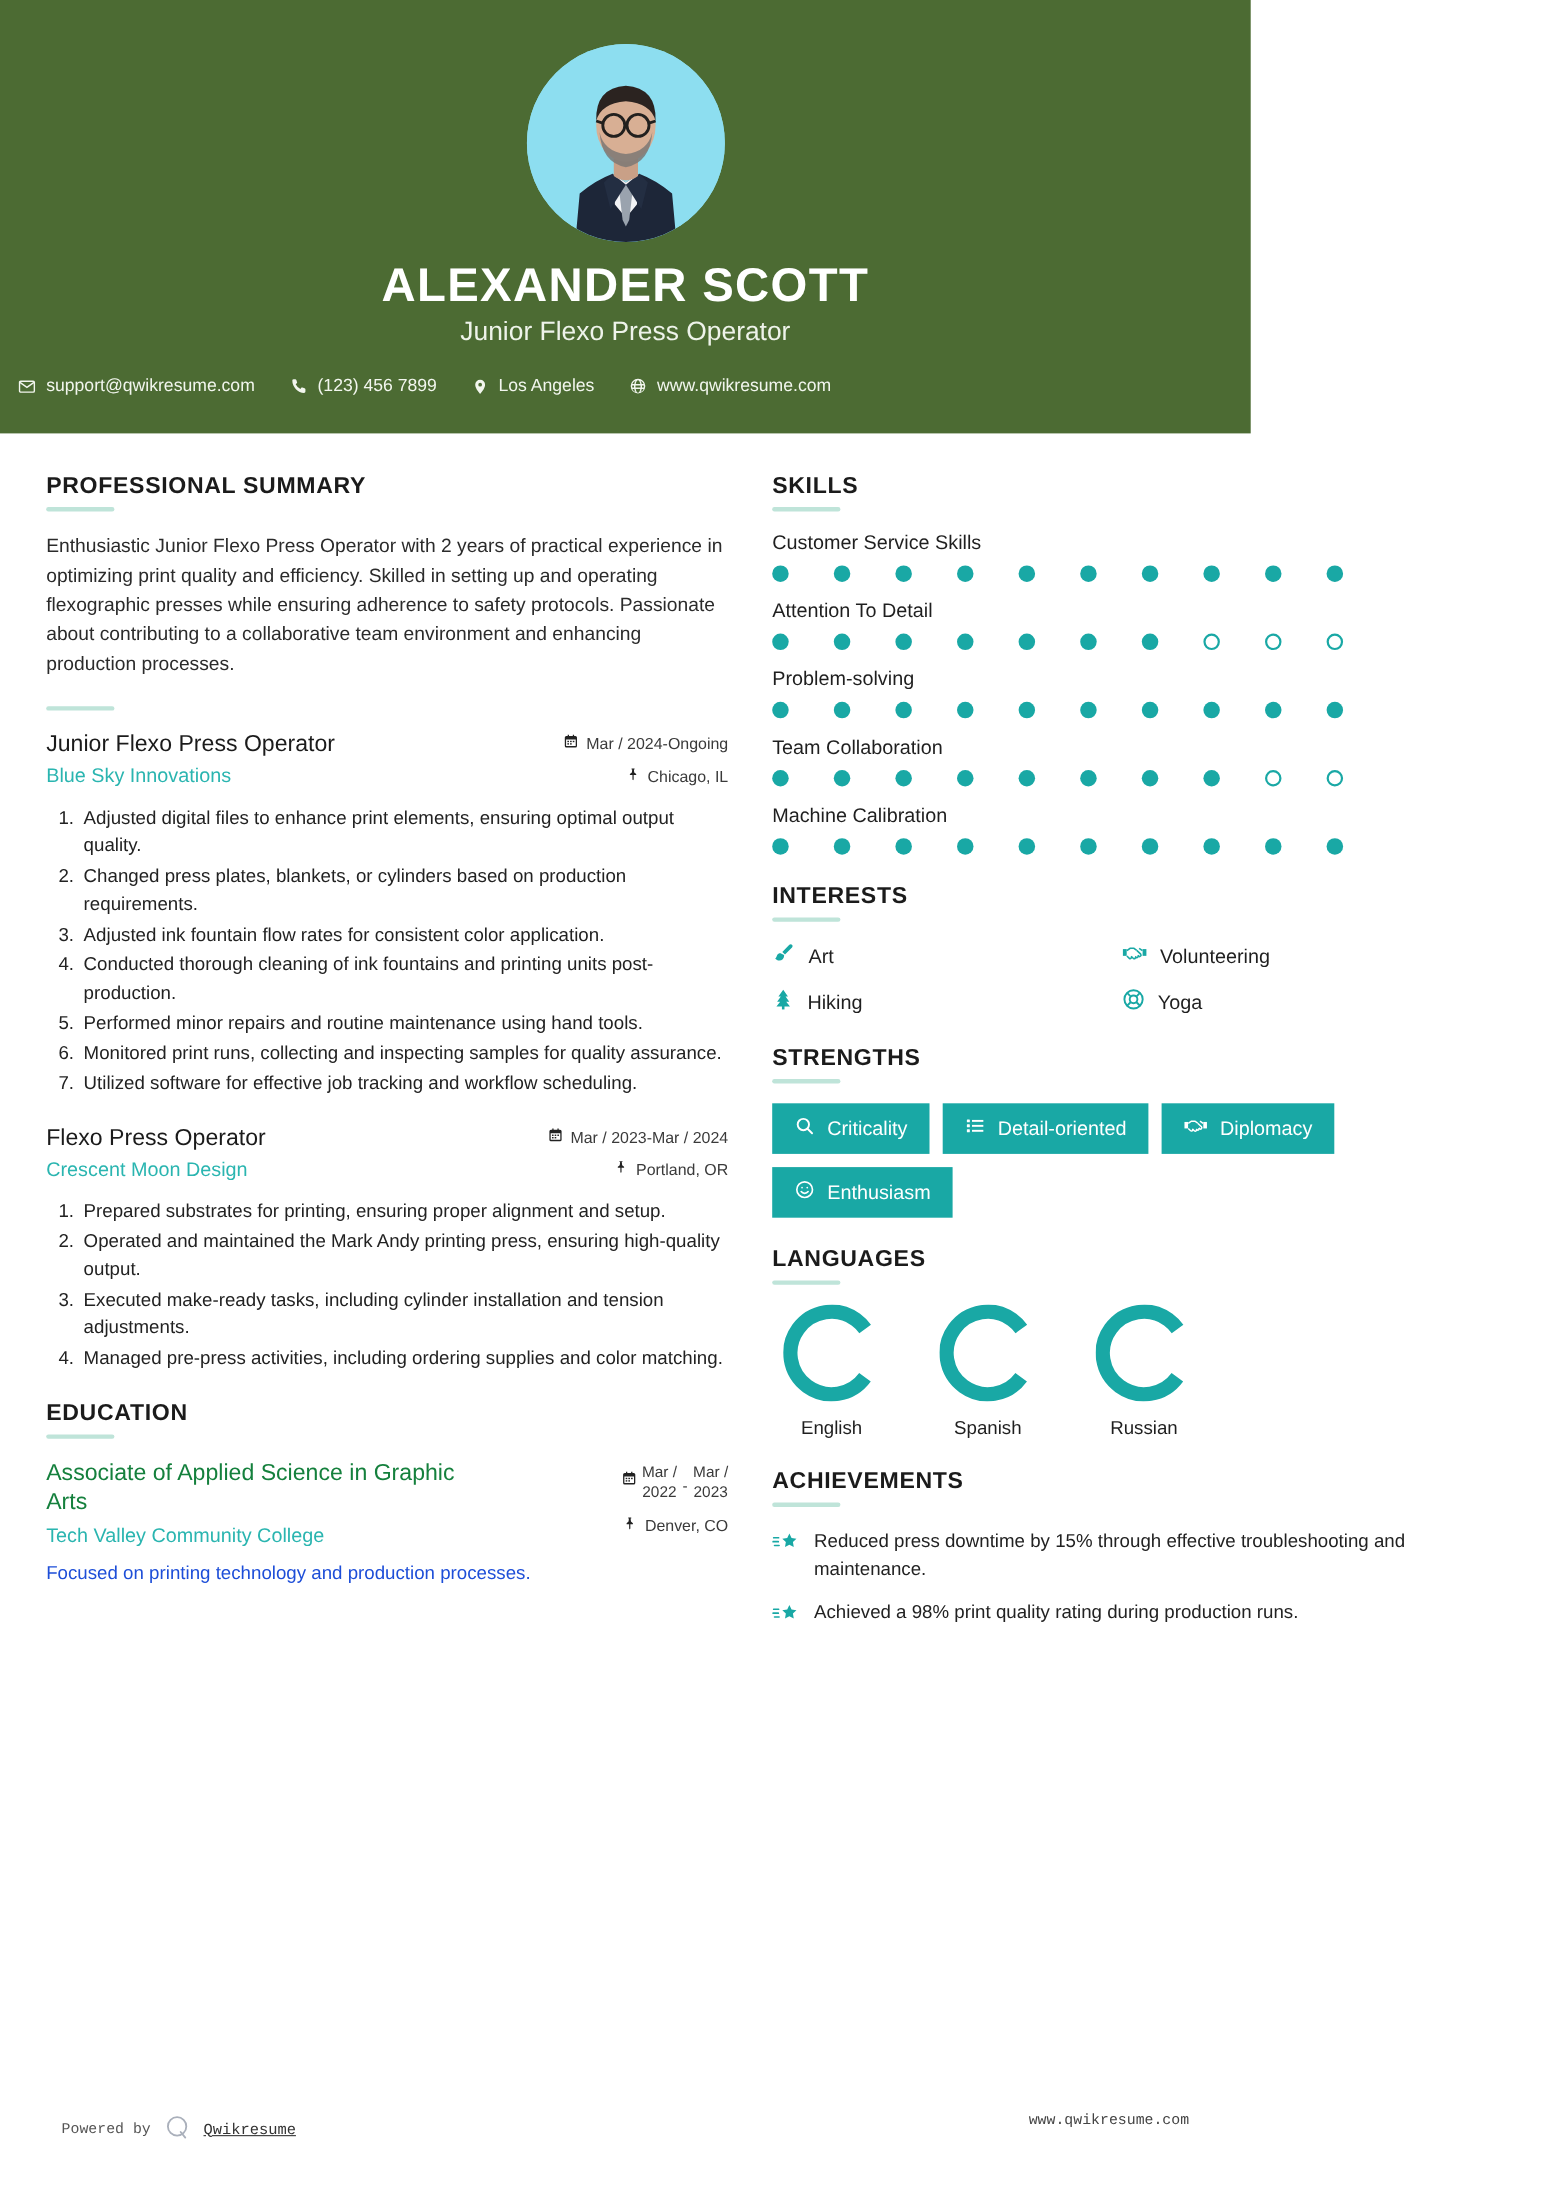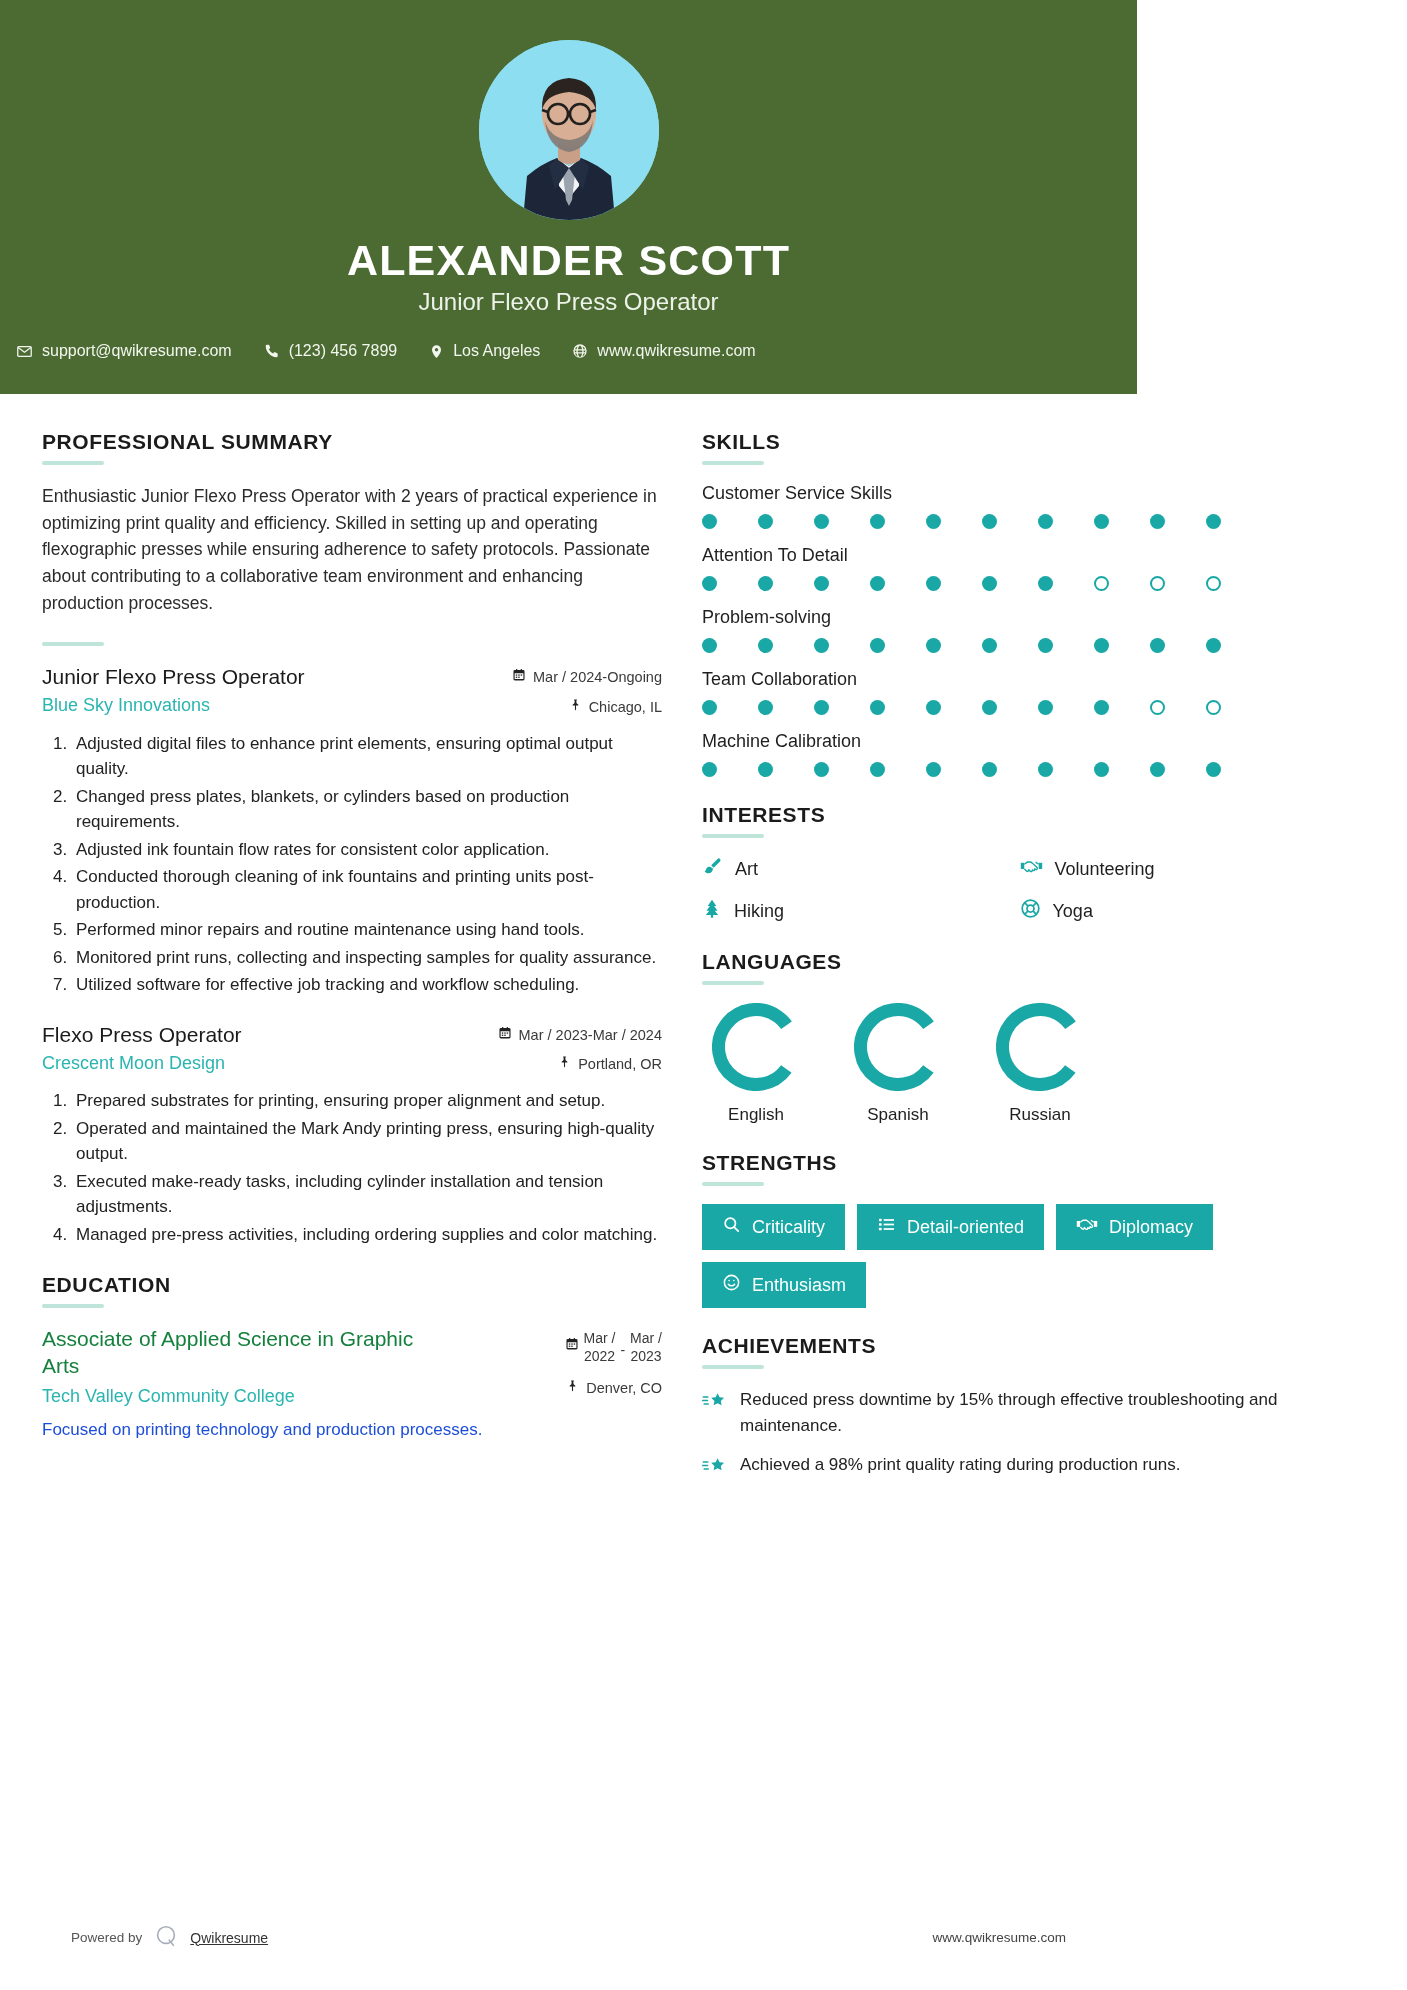--- a/index.html
+++ b/index.html
@@ -256,22 +256,23 @@
     flex: 1 1 auto;
   }
   .ach-item svg { flex: 0 0 auto; margin-top: 3px; }
 
   
   .footer {
     position: absolute;
     left: 0; right: 0; bottom: 38px;
     display: flex;
     justify-content: space-between;
-    align-items: center;
-    padding: 0 71px;
+    align-items: flex-start;
+    padding: 0 56px;
+    font-family: Liberation Mono, monospace;
   }
   .footer-left {
     display: flex;
     align-items: center;
     gap: 11px;
     font-size: 13.5px;
     color: #555;
   }
   .footer-brand {
     font-size: 14px;
@@ -730,36 +731,20 @@
                 <line x1="18.7" y1="5.3" x2="14.8" y2="9.2"></line>
                 <line x1="9.2" y1="14.8" x2="5.3" y2="18.7"></line>
               </svg>
             </span>
             <span>Yoga</span>
           </div>
         </div>
       </div>
 
       <div class="section">
-        <div class="sec-title">LANGUAGES</div>
-        <div class="sec-rule"></div>
-        <div class="lang-row" id="lang-row">
-            <div class="lang-item"><svg width="88" height="88" viewBox="0 0 88 88">
-                <circle cx="44" cy="44" r="37.5" fill="none" stroke="#19a8a5" stroke-width="13" stroke-dasharray="188.4955592153876 47.12388980384688" transform="rotate(36 44 44)"></circle>
-              </svg><div class="lang-name">English</div></div>
-            <div class="lang-item"><svg width="88" height="88" viewBox="0 0 88 88">
-                <circle cx="44" cy="44" r="37.5" fill="none" stroke="#19a8a5" stroke-width="13" stroke-dasharray="188.4955592153876 47.12388980384688" transform="rotate(36 44 44)"></circle>
-              </svg><div class="lang-name">Spanish</div></div>
-            <div class="lang-item"><svg width="88" height="88" viewBox="0 0 88 88">
-                <circle cx="44" cy="44" r="37.5" fill="none" stroke="#19a8a5" stroke-width="13" stroke-dasharray="188.4955592153876 47.12388980384688" transform="rotate(36 44 44)"></circle>
-              </svg><div class="lang-name">Russian</div></div>
-          </div>
-      </div>
-
-      <div class="section">
         <div class="sec-title">STRENGTHS</div>
         <div class="sec-rule"></div>
         <div class="strength-wrap">
           <div class="strength-chip">
             <span>
               <svg width="19" height="19" viewBox="0 0 24 24" fill="none" stroke="#fff" stroke-width="2.2">
                 <circle cx="10.5" cy="10.5" r="6.5"></circle>
                   <line x1="15.3" y1="15.3" x2="20.5" y2="20.5" stroke-linecap="round"></line>
               </svg>
             </span>
@@ -801,20 +786,36 @@
                 <circle cx="9" cy="9.6" r="1" fill="#fff" stroke="none"></circle>
                 <circle cx="15" cy="9.6" r="1" fill="#fff" stroke="none"></circle>
               </svg>
             </span>
             <span>Enthusiasm</span>
           </div>
         </div>
       </div>
 
       <div class="section">
+        <div class="sec-title">LANGUAGES</div>
+        <div class="sec-rule"></div>
+        <div class="lang-row" id="lang-row">
+            <div class="lang-item"><svg width="88" height="88" viewBox="0 0 88 88">
+                <circle cx="44" cy="44" r="37.5" fill="none" stroke="#19a8a5" stroke-width="13" stroke-dasharray="188.4955592153876 47.12388980384688" transform="rotate(36 44 44)"></circle>
+              </svg><div class="lang-name">English</div></div>
+            <div class="lang-item"><svg width="88" height="88" viewBox="0 0 88 88">
+                <circle cx="44" cy="44" r="37.5" fill="none" stroke="#19a8a5" stroke-width="13" stroke-dasharray="188.4955592153876 47.12388980384688" transform="rotate(36 44 44)"></circle>
+              </svg><div class="lang-name">Spanish</div></div>
+            <div class="lang-item"><svg width="88" height="88" viewBox="0 0 88 88">
+                <circle cx="44" cy="44" r="37.5" fill="none" stroke="#19a8a5" stroke-width="13" stroke-dasharray="188.4955592153876 47.12388980384688" transform="rotate(36 44 44)"></circle>
+              </svg><div class="lang-name">Russian</div></div>
+          </div>
+      </div>
+
+      <div class="section">
         <div class="sec-title">ACHIEVEMENTS</div>
         <div class="sec-rule"></div>
 
         <div class="ach-item">
           <span>
             <svg width="25" height="22" viewBox="0 0 28 24" fill="none">
               <path d="M17.5 3.2l2.2 4.5 5 .7-3.6 3.5.85 4.95-4.45-2.35-4.45 2.35.85-4.95-3.6-3.5 5-.7z" fill="#19a8a5"></path>
               <path d="M1.5 7.5h5M0.8 11.5h5.4M2.4 15.4h4.6" stroke="#19a8a5" stroke-width="1.7" stroke-linecap="round"></path>
             </svg>
           </span>

